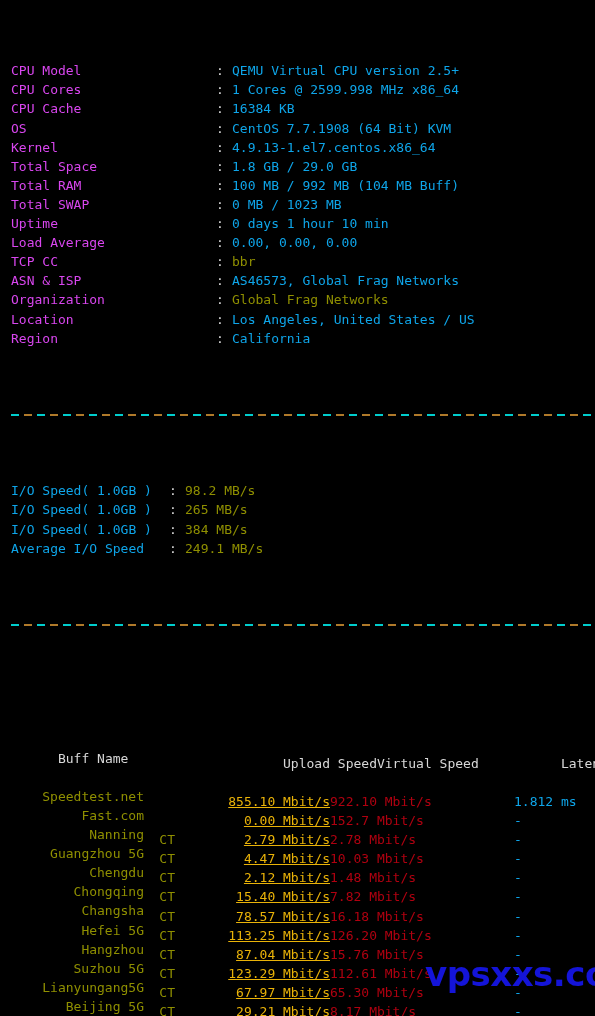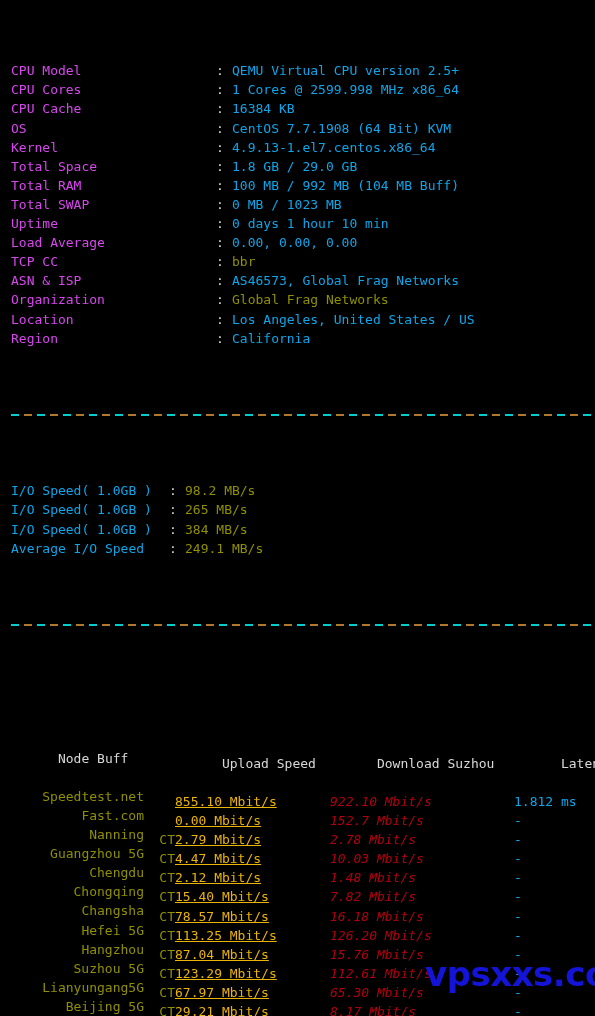--- a/index.html
+++ b/index.html
@@ -17,21 +17,21 @@
     color: #ffffff;
     -webkit-font-smoothing: none;
   }
   .term {
     padding: 4px 0 0 11px;
     white-space: pre;
   }
   .c-cyan   { color: #0ea5e9; }
   .c-yellow { color: #8f8f00; text-align: right; }
   .c-green  { color: #eab308; text-decoration: underline; }
-  .c-red    { color: #b00010; font-style: italic; }
+  .c-red    { color: #b00010; }
 
   .info-row { display: block; height: 19.1px; }
   .info-label {
     display: inline-block;
     width: 205px;
     color: #d946ef;
   }
   .info-colon {
     display: inline-block;
     width: 16px;
@@ -79,20 +79,21 @@
     width: 133px;
     overflow: hidden;
   }
   .col-isp {
     display: inline-block;
     width: 31px;
   }
   .col-up {
     display: inline-block;
     width: 155px;
+    text-align: right;
   }
   .col-down {
     display: inline-block;
     width: 184px;
   }
   .col-lat {
     display: inline-block;
     width: 85px;
   }
   .thead .col-node,
@@ -121,20 +122,20 @@
   <div class="sysinfo-block"><div class="info-row"><span class="info-label">CPU Model</span><span class="info-colon">:</span><span class="info-value c-cyan">QEMU Virtual CPU version 2.5+</span></div><div class="info-row"><span class="info-label">CPU Cores</span><span class="info-colon">:</span><span class="info-value c-cyan">1 Cores @ 2599.998 MHz x86_64</span></div><div class="info-row"><span class="info-label">CPU Cache</span><span class="info-colon">:</span><span class="info-value c-cyan">16384 KB</span></div><div class="info-row"><span class="info-label">OS</span><span class="info-colon">:</span><span class="info-value c-cyan">CentOS 7.7.1908 (64 Bit) KVM</span></div><div class="info-row"><span class="info-label">Kernel</span><span class="info-colon">:</span><span class="info-value c-cyan">4.9.13-1.el7.centos.x86_64</span></div><div class="info-row"><span class="info-label">Total Space</span><span class="info-colon">:</span><span class="info-value c-cyan">1.8 GB / 29.0 GB</span></div><div class="info-row"><span class="info-label">Total RAM</span><span class="info-colon">:</span><span class="info-value c-cyan">100 MB / 992 MB (104 MB Buff)</span></div><div class="info-row"><span class="info-label">Total SWAP</span><span class="info-colon">:</span><span class="info-value c-cyan">0 MB / 1023 MB</span></div><div class="info-row"><span class="info-label">Uptime</span><span class="info-colon">:</span><span class="info-value c-cyan">0 days 1 hour 10 min</span></div><div class="info-row"><span class="info-label">Load Average</span><span class="info-colon">:</span><span class="info-value c-cyan">0.00, 0.00, 0.00</span></div><div class="info-row"><span class="info-label">TCP CC</span><span class="info-colon">:</span><span class="info-value c-yellow">bbr</span></div><div class="info-row"><span class="info-label">ASN &amp; ISP</span><span class="info-colon">:</span><span class="info-value c-cyan">AS46573, Global Frag Networks</span></div><div class="info-row"><span class="info-label">Organization</span><span class="info-colon">:</span><span class="info-value c-yellow">Global Frag Networks</span></div><div class="info-row"><span class="info-label">Location</span><span class="info-colon">:</span><span class="info-value c-cyan">Los Angeles, United States / US</span></div><div class="info-row"><span class="info-label">Region</span><span class="info-colon">:</span><span class="info-value c-cyan">California</span></div></div>
 
   <div class="sep"></div>
 
   <div class="io-block"><div class="io-row"><span class="io-label">I/O Speed( 1.0GB )</span><span class="io-colon">:</span><span class="io-value c-yellow">98.2 MB/s</span></div><div class="io-row"><span class="io-label">I/O Speed( 1.0GB )</span><span class="io-colon">:</span><span class="io-value c-yellow">265 MB/s</span></div><div class="io-row"><span class="io-label">I/O Speed( 1.0GB )</span><span class="io-colon">:</span><span class="io-value c-yellow">384 MB/s</span></div><div class="io-row"><span class="io-label">Average I/O Speed</span><span class="io-colon">:</span><span class="io-value c-yellow">249.1 MB/s</span></div></div>
 
   <div class="sep"></div>
 
   <div class="tbl">
     <div class="trow thead">
-      <span class="col-node">Node Buff</span><span class="col-isp"></span><span class="col-up">Upload Speed</span><span class="col-down">Download Suzhou</span><span class="col-lat">Latency</span>
+      <span class="col-node">Buff Name</span><span class="col-isp"></span><span class="col-up">Upload Speed</span><span class="col-down">Virtual Speed</span><span class="col-lat">Latency</span>
     </div>
     <div class="tbody"><div class="trow"><span class="col-node c-yellow">Speedtest.net</span><span class="col-isp c-yellow"></span><span class="col-up c-green">855.10 Mbit/s</span><span class="col-down c-red">922.10 Mbit/s</span><span class="col-lat c-cyan">1.812 ms</span></div><div class="trow"><span class="col-node c-yellow">Fast.com</span><span class="col-isp c-yellow"></span><span class="col-up c-green">0.00 Mbit/s</span><span class="col-down c-red">152.7 Mbit/s</span><span class="col-lat c-cyan">-</span></div><div class="trow"><span class="col-node c-yellow">Nanning</span><span class="col-isp c-yellow">CT</span><span class="col-up c-green">2.79 Mbit/s</span><span class="col-down c-red">2.78 Mbit/s</span><span class="col-lat c-cyan">-</span></div><div class="trow"><span class="col-node c-yellow">Guangzhou 5G</span><span class="col-isp c-yellow">CT</span><span class="col-up c-green">4.47 Mbit/s</span><span class="col-down c-red">10.03 Mbit/s</span><span class="col-lat c-cyan">-</span></div><div class="trow"><span class="col-node c-yellow">Chengdu</span><span class="col-isp c-yellow">CT</span><span class="col-up c-green">2.12 Mbit/s</span><span class="col-down c-red">1.48 Mbit/s</span><span class="col-lat c-cyan">-</span></div><div class="trow"><span class="col-node c-yellow">Chongqing</span><span class="col-isp c-yellow">CT</span><span class="col-up c-green">15.40 Mbit/s</span><span class="col-down c-red">7.82 Mbit/s</span><span class="col-lat c-cyan">-</span></div><div class="trow"><span class="col-node c-yellow">Changsha</span><span class="col-isp c-yellow">CT</span><span class="col-up c-green">78.57 Mbit/s</span><span class="col-down c-red">16.18 Mbit/s</span><span class="col-lat c-cyan">-</span></div><div class="trow"><span class="col-node c-yellow">Hefei 5G</span><span class="col-isp c-yellow">CT</span><span class="col-up c-green">113.25 Mbit/s</span><span class="col-down c-red">126.20 Mbit/s</span><span class="col-lat c-cyan">-</span></div><div class="trow"><span class="col-node c-yellow">Hangzhou</span><span class="col-isp c-yellow">CT</span><span class="col-up c-green">87.04 Mbit/s</span><span class="col-down c-red">15.76 Mbit/s</span><span class="col-lat c-cyan">-</span></div><div class="trow"><span class="col-node c-yellow">Suzhou 5G</span><span class="col-isp c-yellow">CT</span><span class="col-up c-green">123.29 Mbit/s</span><span class="col-down c-red">112.61 Mbit/s</span><span class="col-lat c-cyan">-</span></div><div class="trow"><span class="col-node c-yellow">Lianyungang5G</span><span class="col-isp c-yellow">CT</span><span class="col-up c-green">67.97 Mbit/s</span><span class="col-down c-red">65.30 Mbit/s</span><span class="col-lat c-cyan">-</span></div><div class="trow"><span class="col-node c-yellow">Beijing 5G</span><span class="col-isp c-yellow">CT</span><span class="col-up c-green">29.21 Mbit/s</span><span class="col-down c-red">8.17 Mbit/s</span><span class="col-lat c-cyan">-</span></div><div class="trow"><span class="col-node c-yellow">Guangzhou 5G</span></div></div>
   </div>
 
 </div>
 
 <div class="watermark">vpsxxs.com</div>
 
 </body></html>

